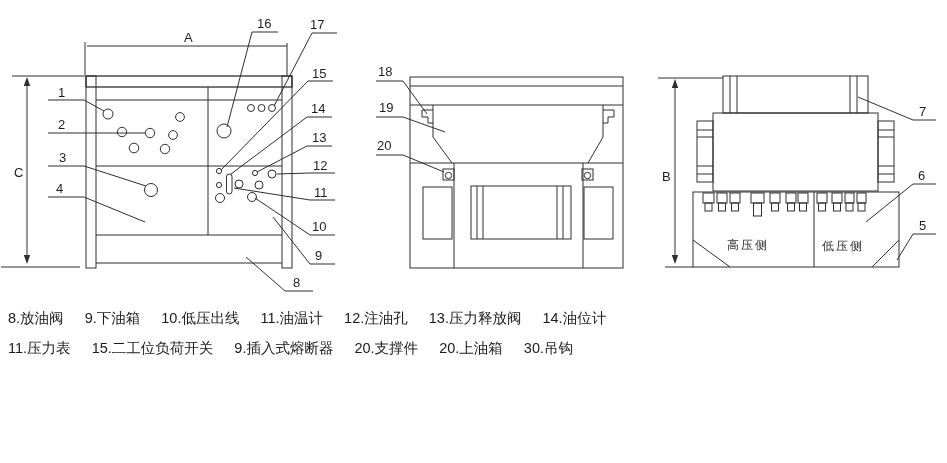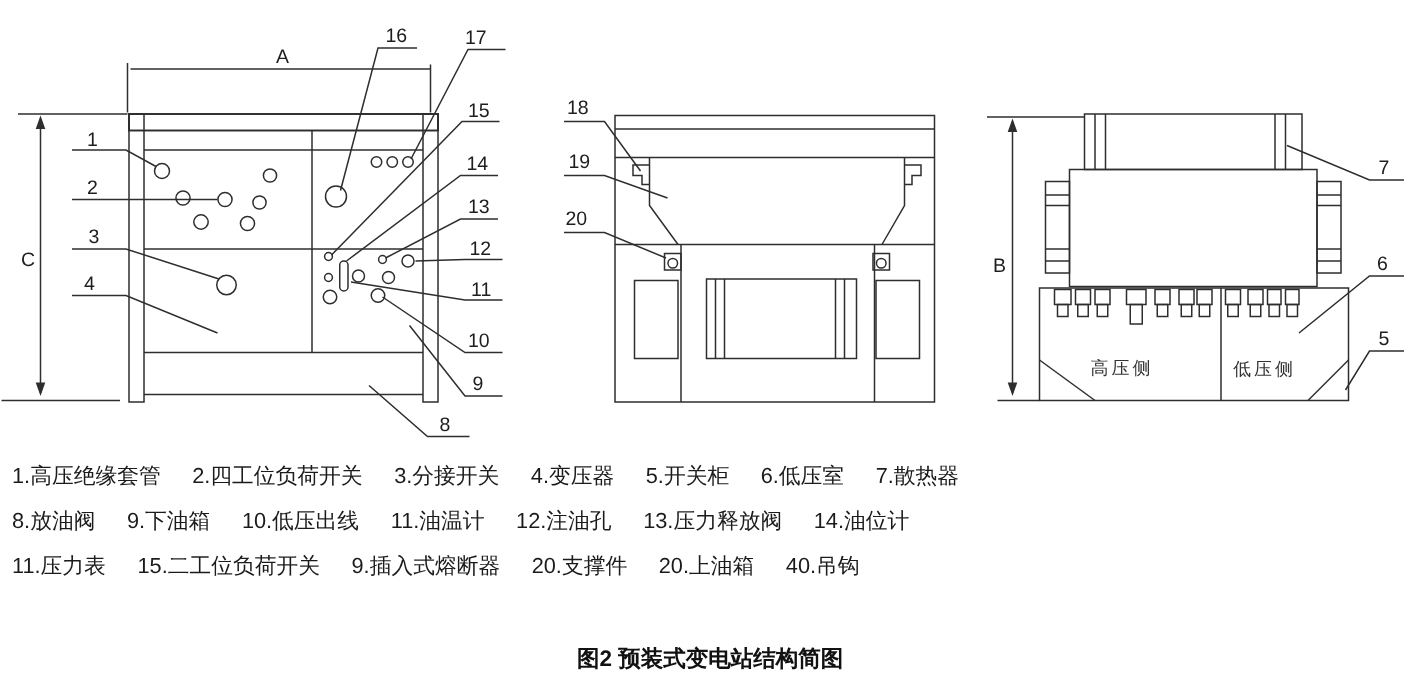--- a/index.html
+++ b/index.html
@@ -271,43 +271,33 @@
     <g>
       <polyline points="936,234 913,234 897,260"></polyline>
       <text x="919" y="230">5</text>
     </g>
   </g>
 </svg>
 
 
 <div class="legend">
   <div class="legend-row">
-    <span>1.高压绝缘套管</span>
-    <span>2.四工位负荷开关</span>
-    <span>3.分接开关</span>
-    <span>4.变压器</span>
-    <span>5.开关柜</span>
-    <span>6.低压室</span>
-    <span>7.散热器</span>
-  </div>
-  <div class="legend-row">
     <span>8.放油阀</span>
     <span>9.下油箱</span>
     <span>10.低压出线</span>
     <span>11.油温计</span>
     <span>12.注油孔</span>
     <span>13.压力释放阀</span>
     <span>14.油位计</span>
   </div>
   <div class="legend-row">
     <span>11.压力表</span>
     <span>15.二工位负荷开关</span>
     <span>9.插入式熔断器</span>
     <span>20.支撑件</span>
     <span>20.上油箱</span>
-    <span>40.吊钩</span>
+    <span>30.吊钩</span>
   </div>
 </div>
 
 
-<div class="caption">图2 预装式变电站结构简图</div>
 
 </div>
 
 </body></html>

